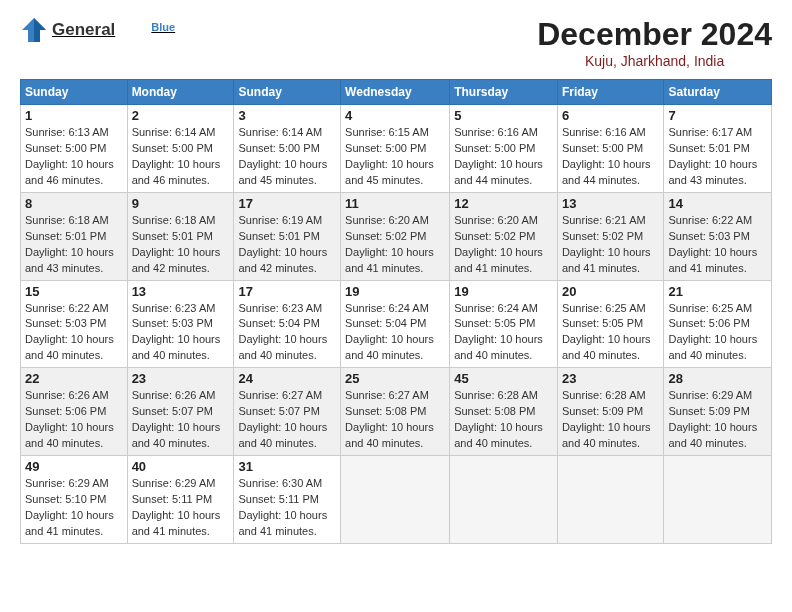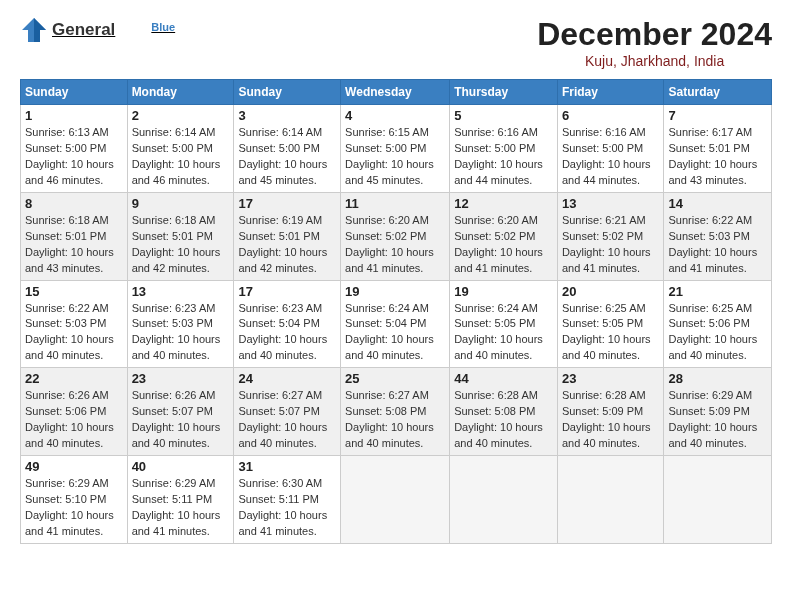--- a/index.html
+++ b/index.html
@@ -235,21 +235,21 @@
           </td>
           <td>
             <span class="day-num">24</span>
             <div class="day-info">Sunrise: 6:27 AM<br>Sunset: 5:07 PM<br>Daylight: 10 hours<br>and 40 minutes.</div>
           </td>
           <td>
             <span class="day-num">25</span>
             <div class="day-info">Sunrise: 6:27 AM<br>Sunset: 5:08 PM<br>Daylight: 10 hours<br>and 40 minutes.</div>
           </td>
           <td>
-            <span class="day-num">44</span>
+            <span class="day-num">45</span>
             <div class="day-info">Sunrise: 6:28 AM<br>Sunset: 5:08 PM<br>Daylight: 10 hours<br>and 40 minutes.</div>
           </td>
           <td>
             <span class="day-num">23</span>
             <div class="day-info">Sunrise: 6:28 AM<br>Sunset: 5:09 PM<br>Daylight: 10 hours<br>and 40 minutes.</div>
           </td>
           <td>
             <span class="day-num">28</span>
             <div class="day-info">Sunrise: 6:29 AM<br>Sunset: 5:09 PM<br>Daylight: 10 hours<br>and 40 minutes.</div>
           </td>

